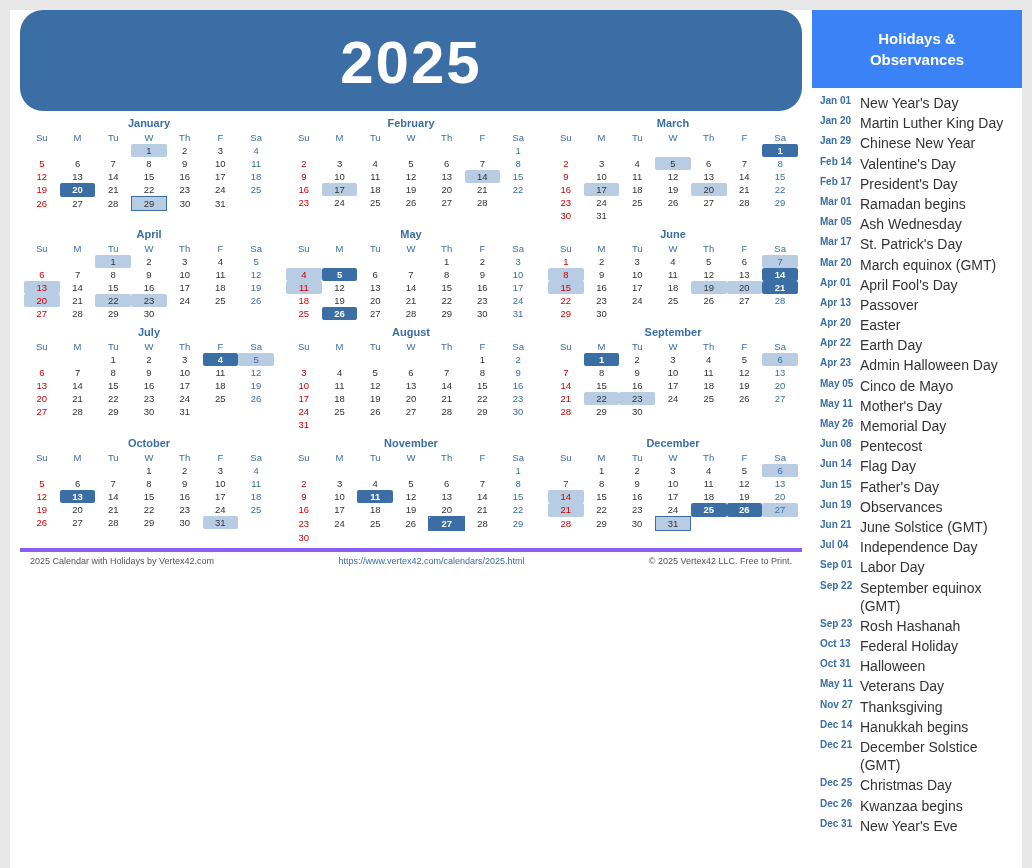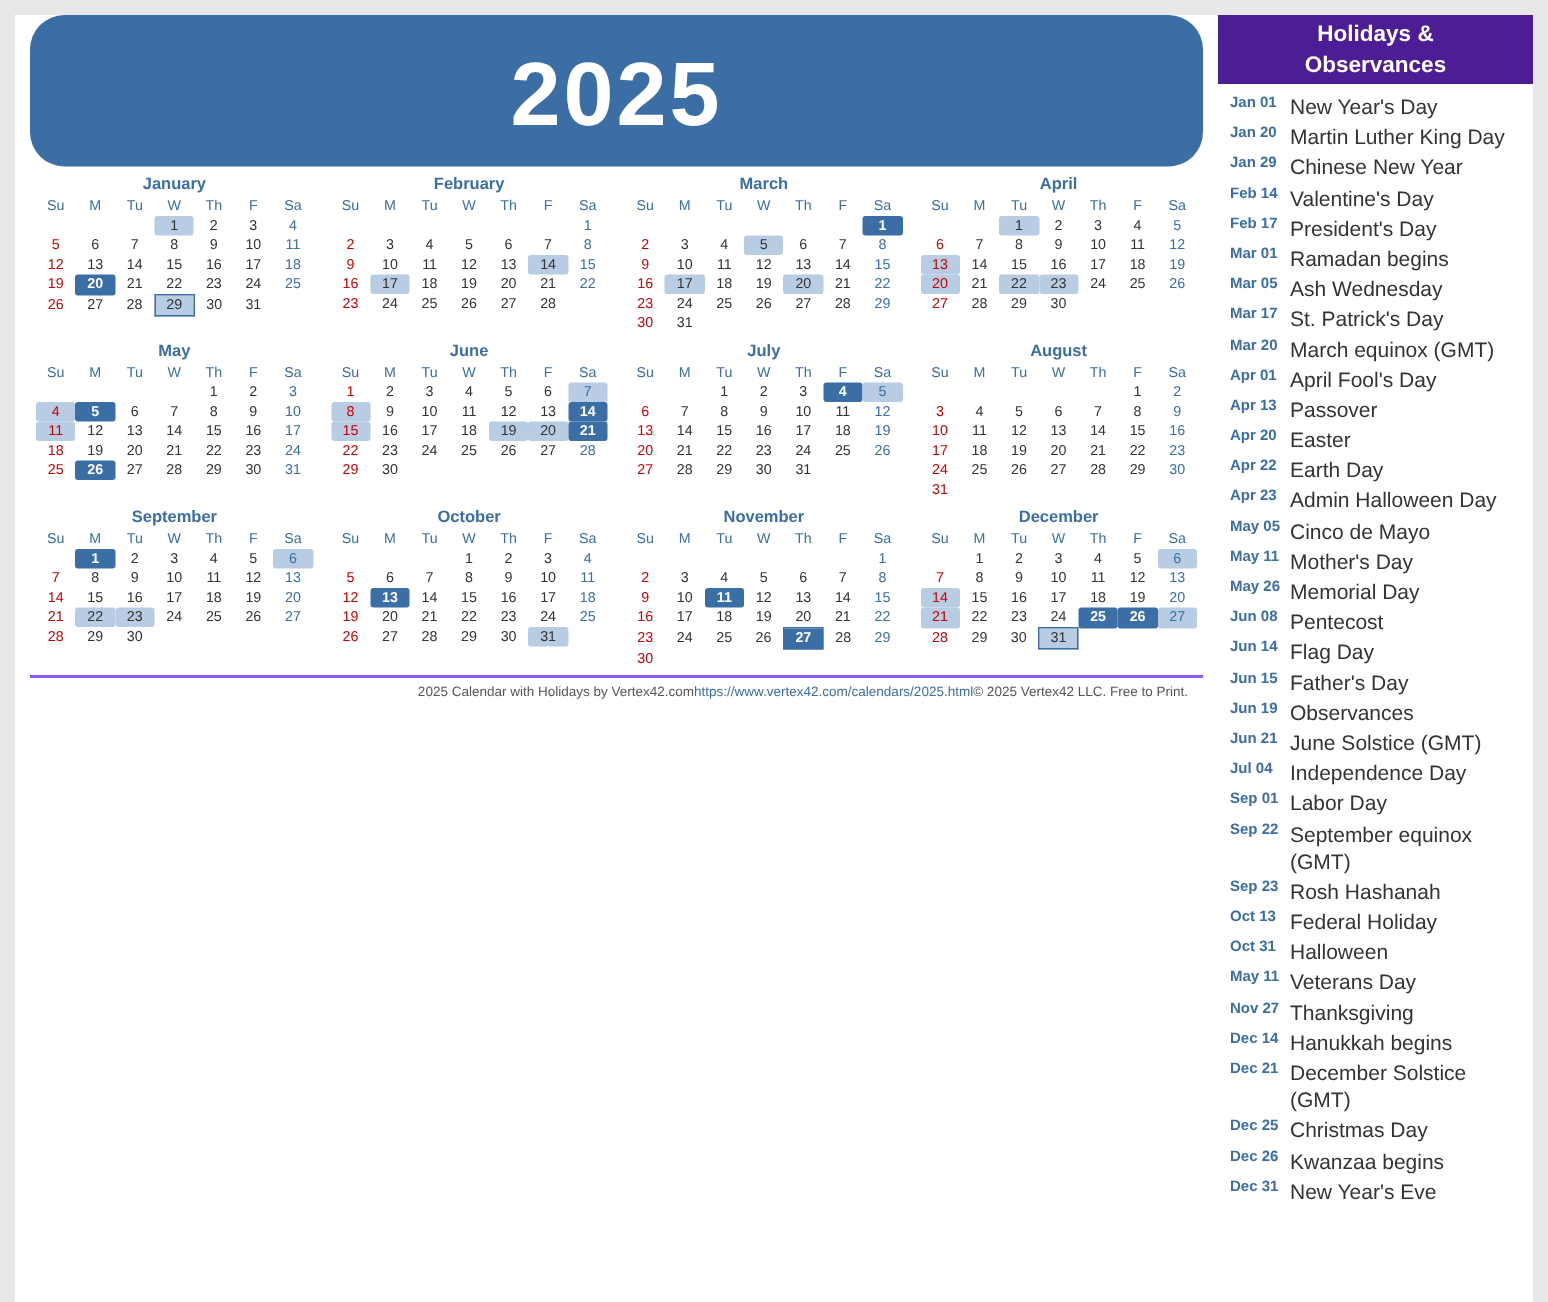--- a/index.html
+++ b/index.html
@@ -38,21 +38,21 @@
       text-align: center;
       padding: 18px 0 14px 0;
       font-size: 60px;
       font-weight: bold;
       letter-spacing: 2px;
       margin-bottom: 6px;
       border-radius: 23px;
     }
     .months-grid {
       display: grid;
-      grid-template-columns: repeat(4, 1fr);
+      grid-template-columns: repeat(3, 1fr);
       gap: 6px 12px;
       padding: 0 4px;
     }
     .month-block {
       font-size: 10px;
     }
     .month-name {
       color: #3a6ea5;
       font-weight: bold;
       text-align: center;
@@ -84,24 +84,24 @@
       background: #b8cce4;
       border-radius: 2px;
     }
     .month-table td.today {
       background: #3a6ea5;
       color: white;
       border-radius: 2px;
       font-weight: bold;
     }
     .sidebar-header {
-      background: #4c1d95;
+      background: #3b82f6;
       color: white;
       text-align: center;
-      padding: 2px 10px;
+      padding: 18px 10px;
       font-size: 15px;
       font-weight: bold;
       line-height: 1.4;
     }
     .holidays-list {
       padding: 6px 8px;
     }
     .holiday-item {
       display: flex;
       align-items: flex-start;
@@ -114,26 +114,26 @@
       font-weight: bold;
       min-width: 40px;
       font-size: 10px;
     }
     .holiday-name {
       color: #333;
       font-size: 14px;
     }
     .footer {
       display: flex;
-      justify-content: flex-end;
+      justify-content: space-between;
       align-items: center;
       padding: 4px 10px;
       font-size: 9px;
       color: #555;
-      border-top: 2px solid #8b5cf6;
+      border-top: 4px solid #8b5cf6;
       margin-top: 4px;
     }
     .footer-center {
       color: #3a6ea5;
     }
   </style>
 </head>
 <body>
 
 <div class="page">

